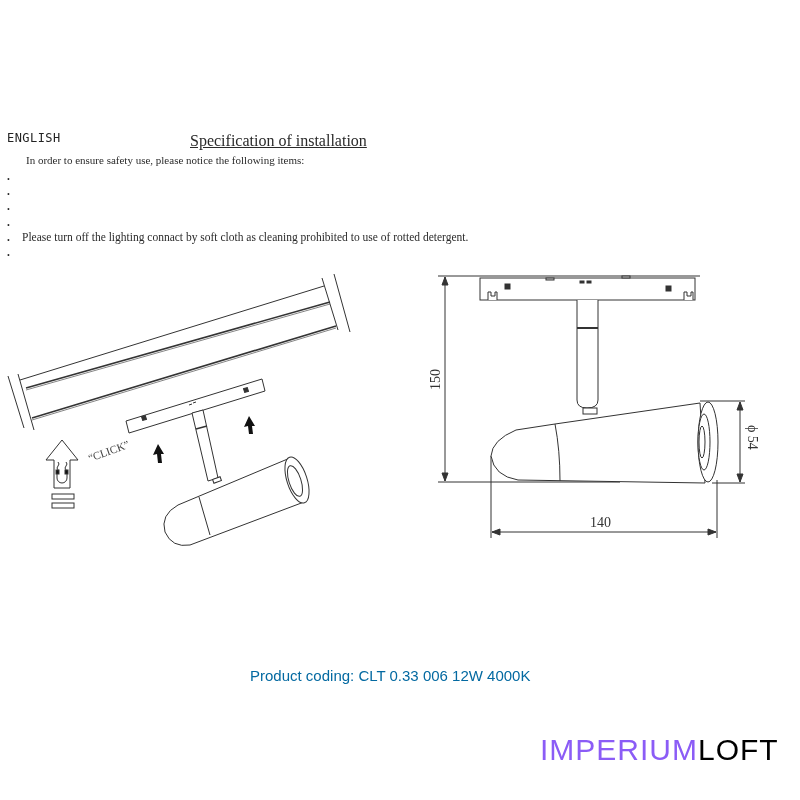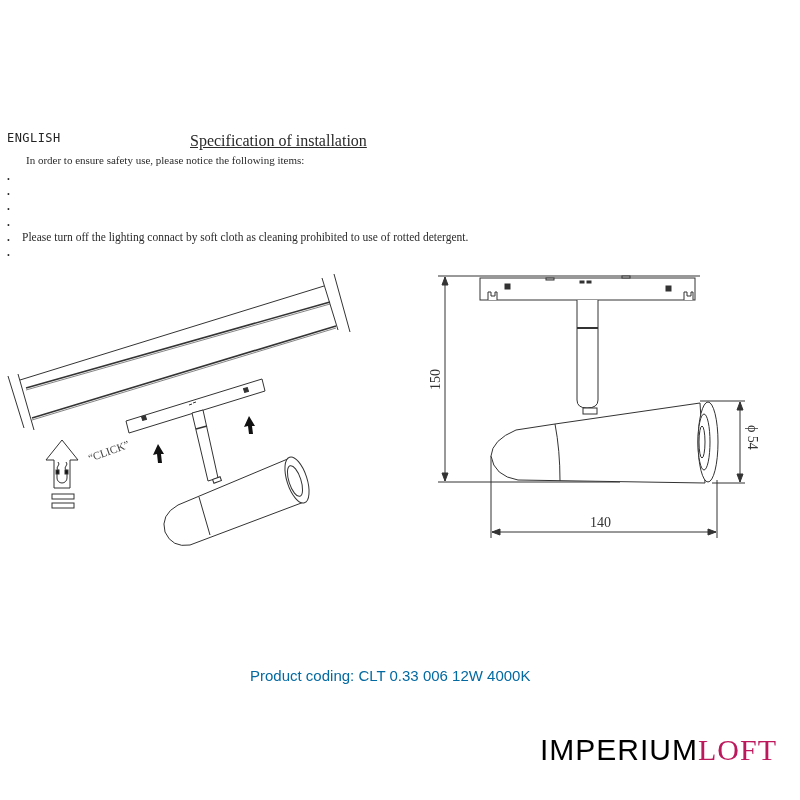--- a/index.html
+++ b/index.html
@@ -7,22 +7,22 @@
     .abs { position: absolute; }
     .serif { font-family: "Liberation Serif", "DejaVu Serif", serif; color: #2a2a2a; }
     .lang-label { left: 7px; top: 130px; font-family: "DejaVu Sans Mono", "Liberation Mono", monospace; font-size: 13px; letter-spacing: 0.5px; color: #222; transform: scaleX(0.92); transform-origin: left; }
     .spec-title { left: 190px; top: 132px; font-size: 16px; text-decoration: underline; }
     .intro { left: 26px; top: 154px; font-size: 11px; }
     .bullets { left: 7px; top: 169px; margin: 0; padding: 0; list-style: none; }
     .bullets li { font-size: 11.5px; line-height: 15.2px; white-space: nowrap; display: flex; }
     .bullets li .dot { width: 15px; display: inline-block; font-weight: bold; }
     .product-code { left: 250px; top: 635px; font-family: "Liberation Sans", "DejaVu Sans", sans-serif; font-size: 15px; color: #0369a1; margin-top: 32px; }
     .brand { left: 540px; top: 733px; font-family: "Liberation Sans", "DejaVu Sans", sans-serif; font-size: 30px; letter-spacing: 1px; font-weight: normal; }
-    .brand .a { color: #000000; }
-    .brand .b { color: #be185d; font-family: Liberation Serif, serif; }
+    .brand .a { color: #8b5cf6; }
+    .brand .b { color: #000000; }
     svg { position: absolute; left: 0; top: 0; }
     .dim-text { font-family: "Liberation Serif", "DejaVu Serif", serif; font-size: 14px; fill: #333; }
     .click-text { font-family: "Liberation Serif", "DejaVu Serif", serif; font-size: 11px; fill: #444; }
   </style>
 </head>
 <body>
 
 <div class="abs lang-label">ENGLISH</div>
 <div class="abs serif spec-title">Specification of installation</div>
 

